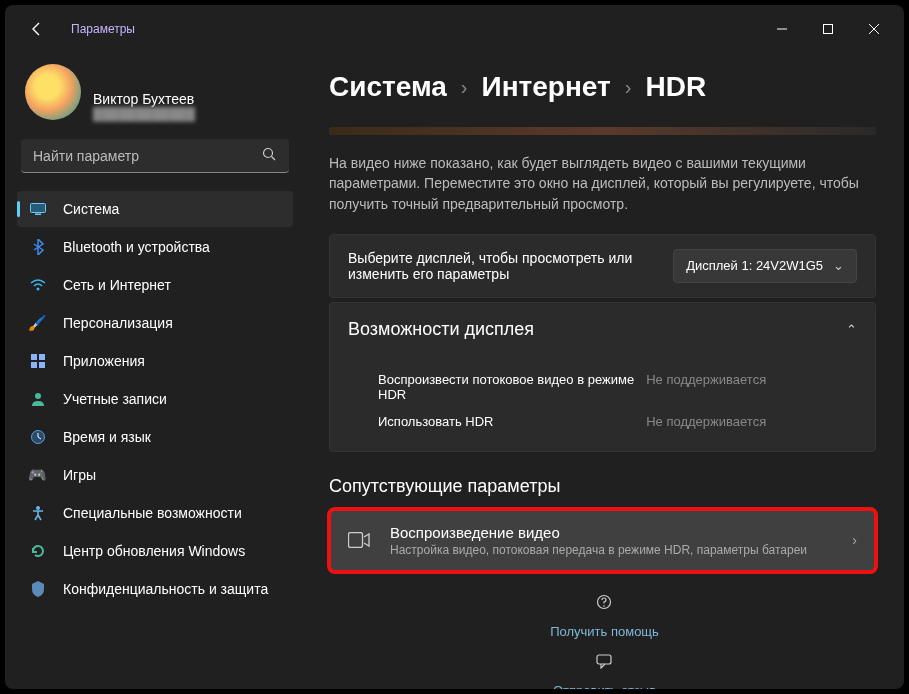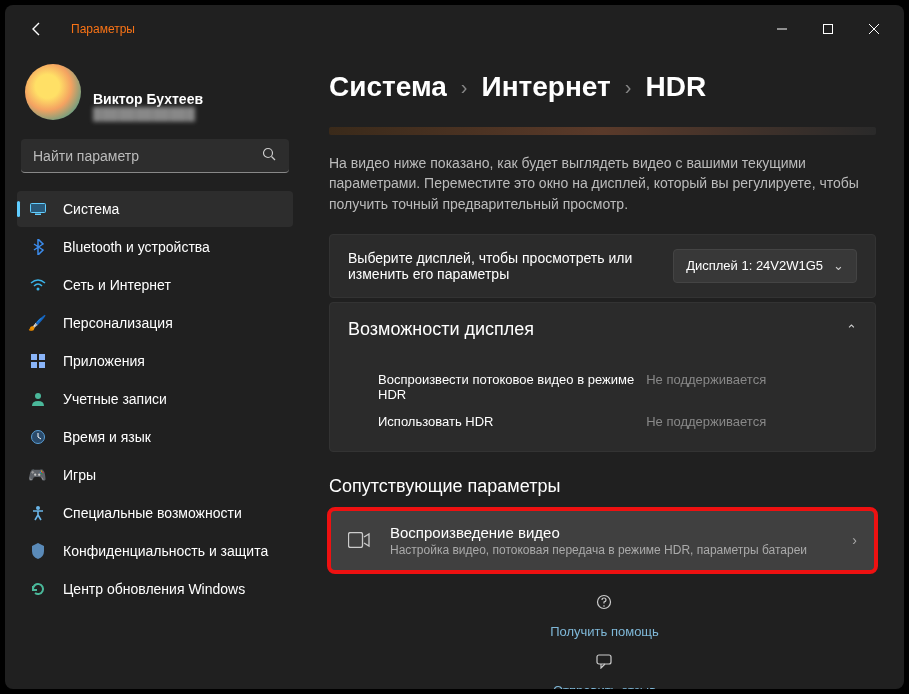--- a/index.html
+++ b/index.html
@@ -1,27 +1,27 @@
 <!DOCTYPE html>
 <html><head>
 <meta charset="utf-8">
 <style>
 * { margin: 0; padding: 0; box-sizing: border-box; font-family: "Segoe UI", sans-serif; }
 body { background: #000; width: 909px; height: 694px; overflow: hidden; }
 .window { width: 899px; height: 684px; margin: 5px; background: #202020; border-radius: 8px; overflow: hidden; display: flex; flex-direction: column; }
-.titlebar { height: 48px; display: flex; align-items: center; padding: 0 7px 0 16px; color: #f97316; }
+.titlebar { height: 48px; display: flex; align-items: center; padding: 0 7px 0 16px; color: #c4b5fd; }
 .titlebar .back { width: 32px; display:flex; align-items:center; justify-content:center; cursor:pointer; }
 .titlebar .title { font-size: 12px; margin-left: 18px; }
 .titlebar .wincontrols { margin-left: auto; display: flex; }
 .titlebar .wincontrols div { width: 46px; height: 32px; display:flex; align-items:center; justify-content:center; cursor:pointer; color:#fff; }
 .body { flex:1; display:flex; overflow:hidden; }
 .sidebar { width: 300px; padding: 0 12px 0 12px; display:flex; flex-direction:column; }
 .profile { display:flex; align-items:center; padding: 10px 8px 18px 8px; gap:12px; }
 .avatar { width:56px; height:56px; border-radius:50%; background: radial-gradient(circle at 40% 40%, #ffe066 25%, #f4a261 50%, #2a9d8f 90%); flex-shrink:0; }
-.profile .name { color:#fff; font-size:14px; font-weight:700;margin-top:28px; }
+.profile .name { color:#fff; font-size:14px; font-weight:400;margin-top:28px; }
 .profile .email { color:#888; font-size:12px; filter: blur(2px); }
 .search { position:relative; margin: 0 4px 18px 4px; }
 .search input { width:100%; height:34px; background:#2d2d2d; border:none; border-bottom:1px solid #888; border-radius:4px; padding:0 36px 0 12px; color:#f0abfc; font-size:14px; outline:none; }
 .search input::placeholder { color:#bbb; }
 .search .sicon { position:absolute; right:12px; top:8px; color:#ccc; font-size:14px; }
 .nav { display:flex; flex-direction:column; gap:2px; }
 .nav-item { height:36px; display:flex; align-items:center; padding:0 12px; border-radius:4px; cursor:pointer; color:#fff; font-size:14px; gap:16px; }
 .nav-item.active { background:#2d2d2d; position:relative; }
 .nav-item.active::before { content:""; position:absolute; left:0; top:10px; bottom:10px; width:3px; background:#60cdff; border-radius:2px; }
 .nav-icon { width:18px; height:18px; display:flex; align-items:center; justify-content:center; font-size:15px; }
@@ -173,34 +173,34 @@
           <span class="nav-icon">
               <svg width="16" height="16" viewBox="0 0 16 16">
                 <circle cx="8" cy="3" r="2" fill="#6ab5e8"></circle>
                 <path d="M3 6 L13 6 M8 6 L8 10 L5 15 M8 10 L11 15" stroke="#6ab5e8" stroke-width="1.6" fill="none"></path>
               </svg>
             </span>
           <span>Специальные возможности</span>
         </div>
         <div class="nav-item">
           <span class="nav-icon">
-              <svg width="14" height="16" viewBox="0 0 14 16">
-                <path d="M7 0 L13 3 L13 8 Q13 14 7 16 Q1 14 1 8 L1 3 Z" fill="#5a8ab8"></path>
-              </svg>
-            </span>
-          <span>Конфиденциальность и защита</span>
-        </div>
-        <div class="nav-item">
-          <span class="nav-icon">
               <svg width="16" height="16" viewBox="0 0 16 16">
                 <path d="M3 8 A5 5 0 1 1 5 12" stroke="#4ab89a" fill="none" stroke-width="2"></path>
                 <path d="M3 5 L3 9 L7 9" stroke="#4ab89a" fill="none" stroke-width="2"></path>
               </svg>
             </span>
           <span>Центр обновления Windows</span>
+        </div>
+        <div class="nav-item">
+          <span class="nav-icon">
+              <svg width="14" height="16" viewBox="0 0 14 16">
+                <path d="M7 0 L13 3 L13 8 Q13 14 7 16 Q1 14 1 8 L1 3 Z" fill="#5a8ab8"></path>
+              </svg>
+            </span>
+          <span>Конфиденциальность и защита</span>
         </div>
       </div>
     </div>
 
     <div class="main">
       <div class="breadcrumb">
         <span class="bc-link">Система</span>
         <span class="sep">›</span>
         <span class="bc-link">Интернет</span>
         <span class="sep">›</span>

